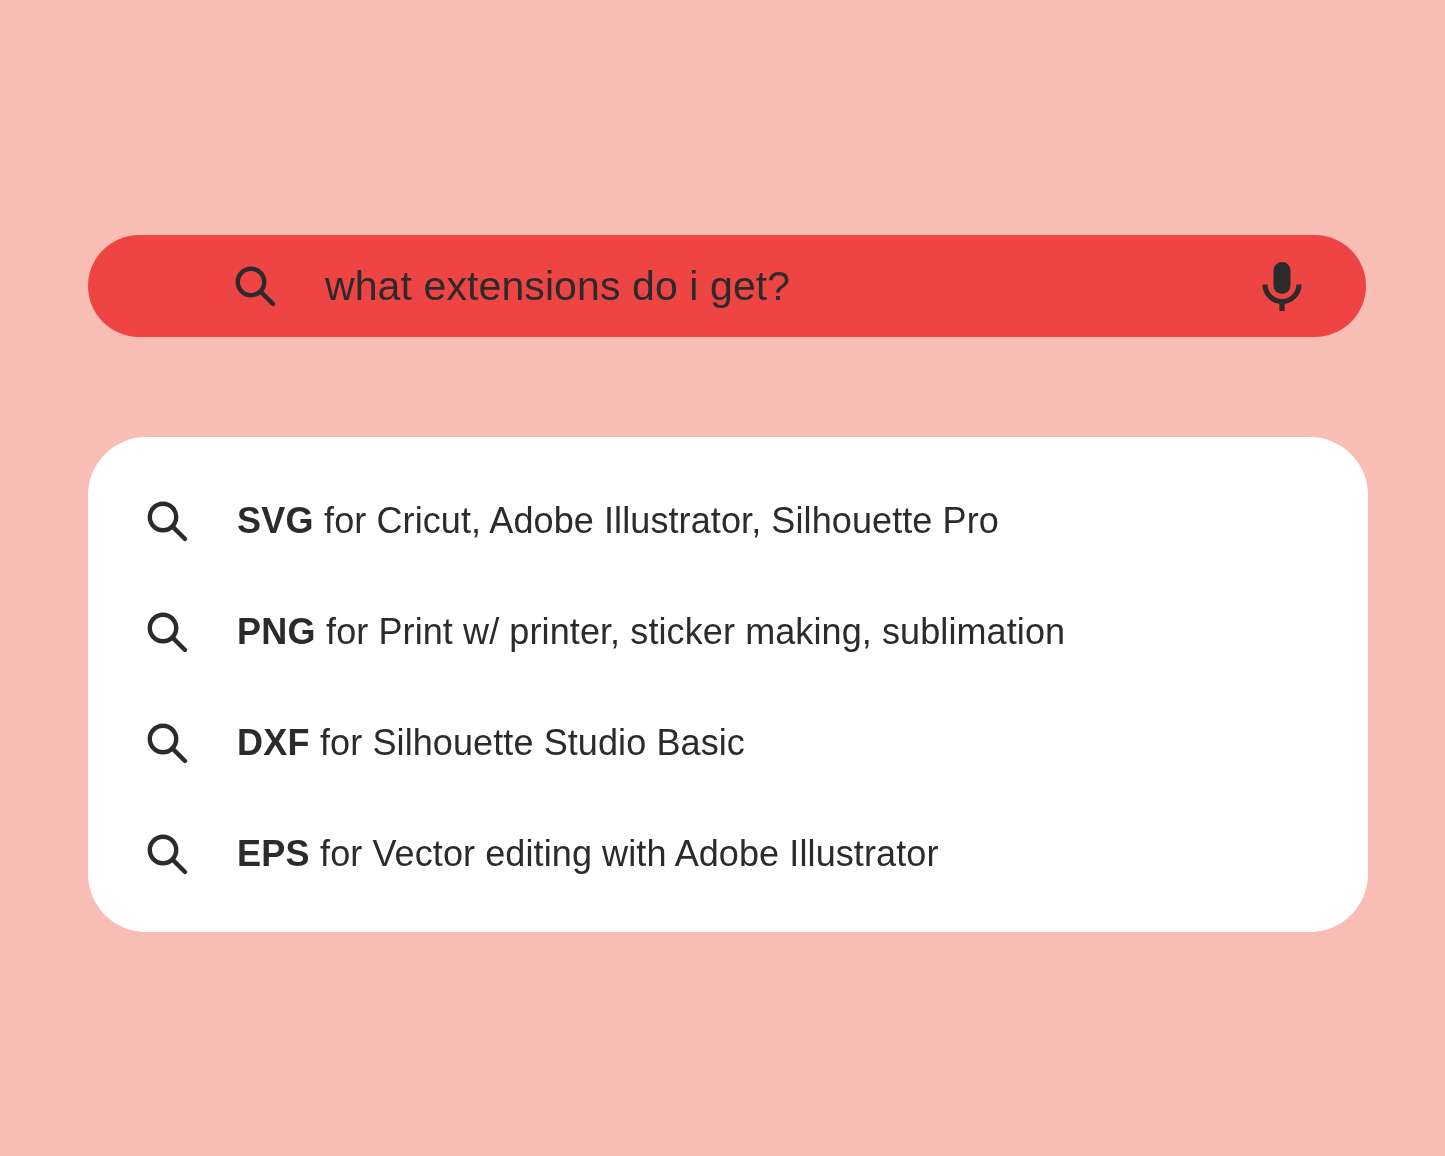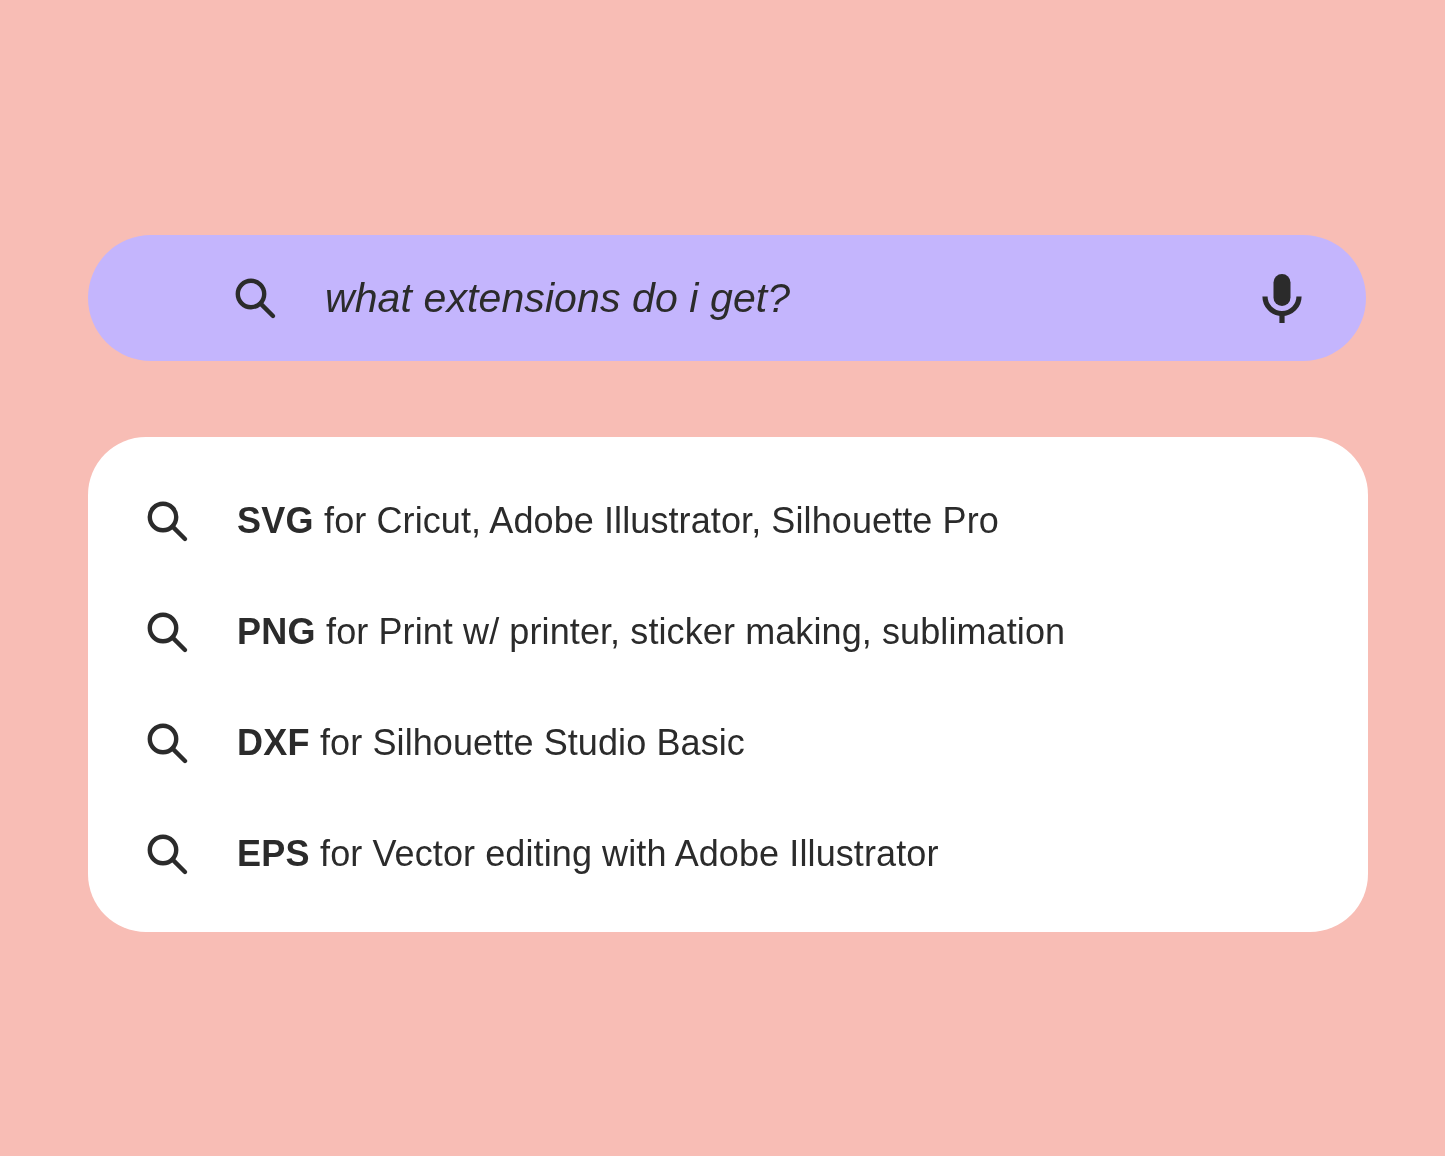--- a/index.html
+++ b/index.html
@@ -14,27 +14,26 @@
     overflow: hidden;
     position: relative;
   }
 
   
   .search-bar {
     position: absolute;
     left: 88px;
     top: 235px;
     width: 1278px;
-    height: 126px;
-    background: #c4b5fd;
+    height: 102px;
+    background: #ef4444;
     border-radius: 71px;
     display: flex;
     align-items: center;
     box-sizing: border-box;
-    font-style: italic;
   }
 
   .search-bar-icon {
     position: absolute;
     left: 145px;
     top: 50%;
     transform: translateY(-50%);
     width: 44px;
     height: 44px;
     display: block;

